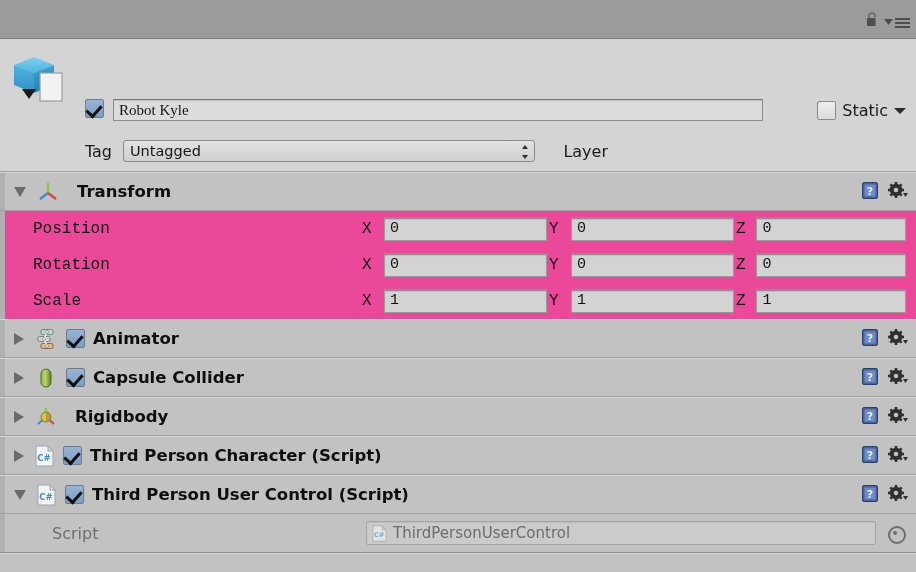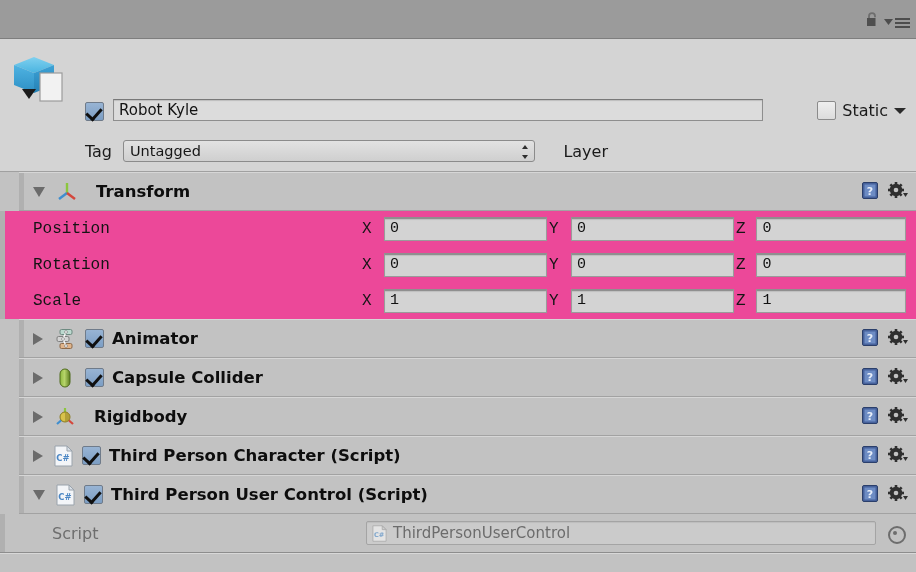--- a/index.html
+++ b/index.html
@@ -73,21 +73,21 @@
     background: linear-gradient(#98b4d4, #7c9ec4);
     position: relative; flex: 0 0 auto;
   }
   .cbx.off { background: linear-gradient(#efefef, #dcdcdc); border-color: #8b8b8b; }
   .cbx.on::after {
     content: ""; position: absolute; left: 3px; top: 2px;
     width: 7px; height: 12px; border: solid #101010;
     border-width: 0 3px 3px 0; transform: rotate(42deg);
   }
 
-  .namerow { position: absolute; left: 85px; top: 60px; display: flex; align-items: flex-end; gap: 9px; }
+  .namerow { position: absolute; left: 85px; top: 60px; display: flex; align-items: flex-start; gap: 9px; font-family: Liberation Serif, serif; }
   .namefield {
     width: 650px; height: 22px; box-sizing: border-box;
     background: #dcdcdc;
     border: 1px solid #8e8e8e;
     border-top-color: #787878;
     box-shadow: inset 0 1px 1px rgba(0,0,0,.14);
     font-size: 15px; color: #131313;
     padding: 0 5px; line-height: 20px;
     white-space: nowrap; overflow: hidden;
   }
@@ -129,21 +129,21 @@
   .btn.l { border-radius: 3px 0 0 3px; }
   .btn.m { border-left: none; }
   .btn.r { border-left: none; border-radius: 0 3px 3px 0; }
 
   
   .comp-hdr {
     position: relative; height: 37px;
     background: #c2c2c2;
     border-bottom: 1px solid #a2a2a2;
     border-top: 1px solid #d6d6d6;
-    display: flex; align-items: center; margin-left: 19px;
+    display: flex; align-items: center;
   }
   .comp-hdr .left-stripe {
     position: absolute; left: 0; top: 0; bottom: 0; width: 5px; background: #b0b0b0;
   }
   .foldout { width: 0; height: 0; margin-left: 14px; flex: 0 0 auto; }
   .foldout.closed { border-top: 6.5px solid transparent; border-bottom: 6.5px solid transparent; border-left: 10px solid #6b6b6b; }
   .foldout.open { border-left: 6.5px solid transparent; border-right: 6.5px solid transparent; border-top: 10px solid #6b6b6b; }
   .comp-icon { width: 22px; height: 22px; margin-left: 11px; flex: 0 0 auto; }
   .comp-title { font-size: 16.5px; font-weight: bold; color: #0d0d0d; margin-left: 8px; white-space: nowrap; }
   .comp-cbx-wrap { margin-left: 9px; display: flex; align-items: center; }

